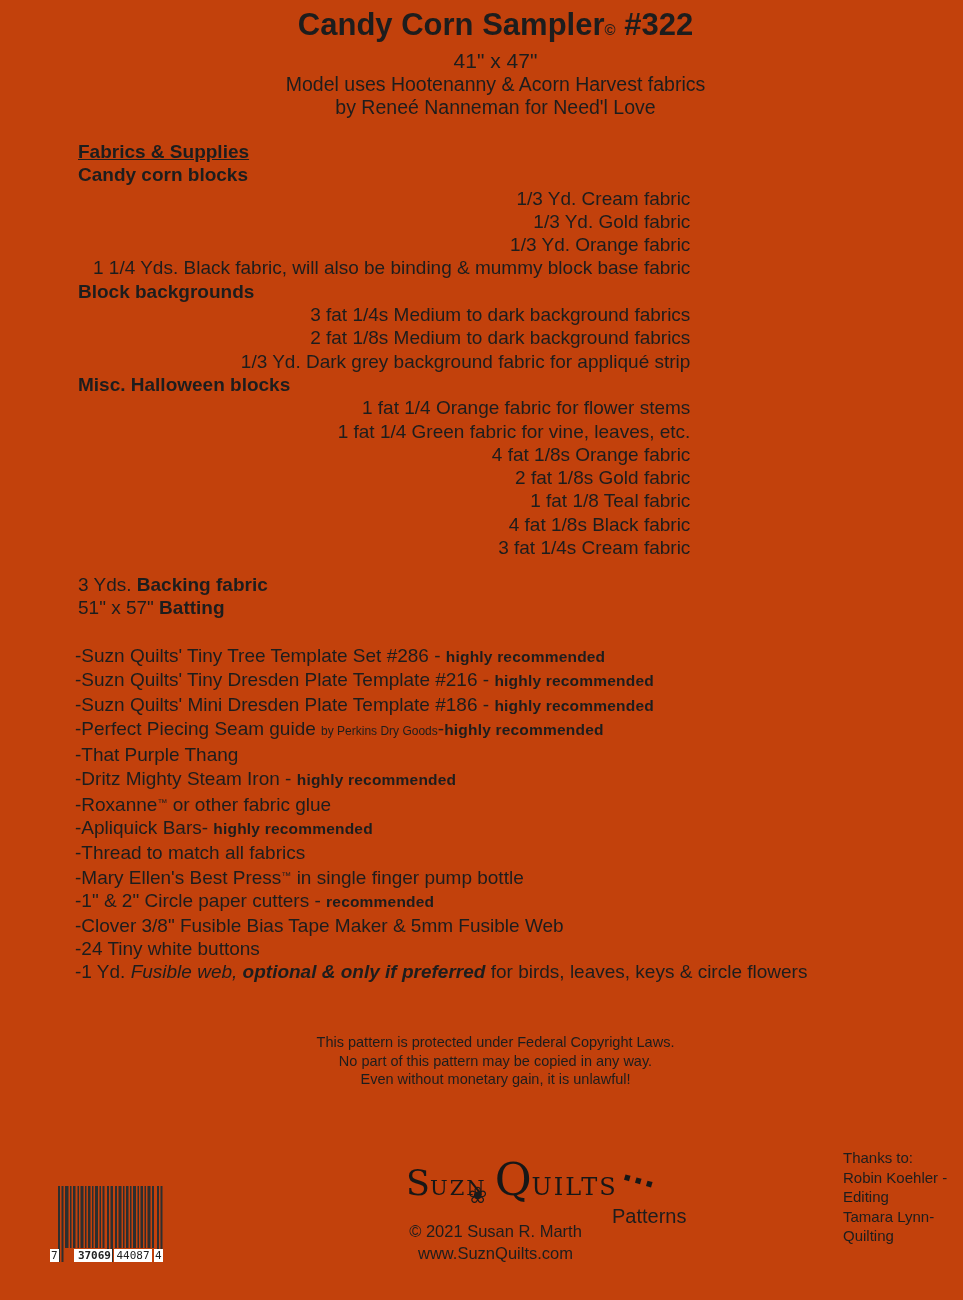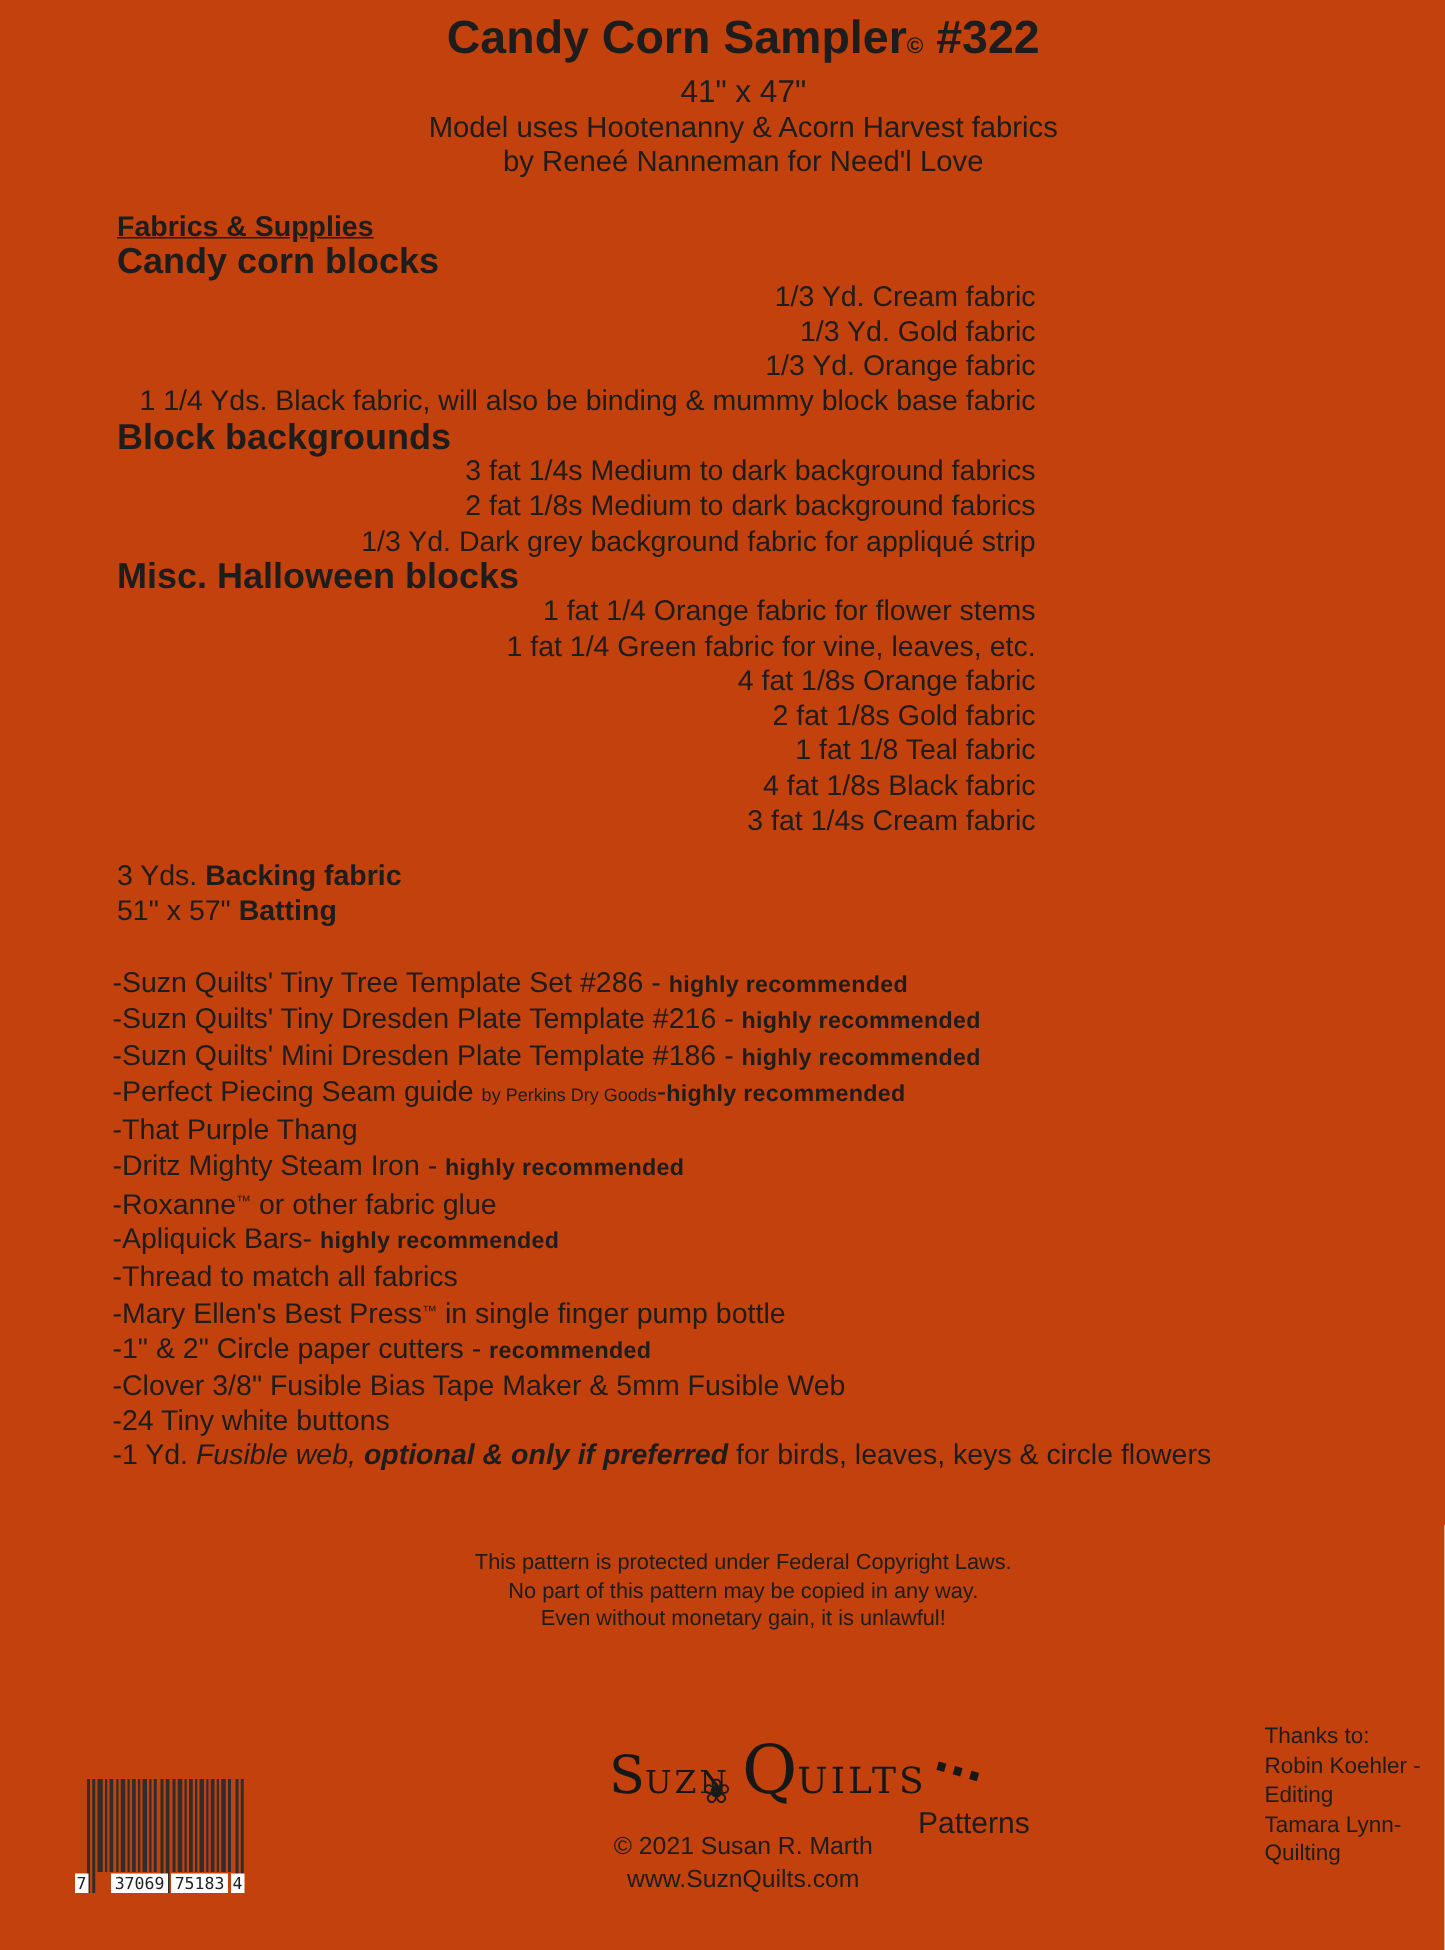--- a/index.html
+++ b/index.html
@@ -12,21 +12,21 @@
   
   .header { position:absolute; top:6px; left:14px; width:963px; text-align:center; }
   .title { margin:0; font-size:31px; font-weight:bold; line-height:38px; letter-spacing:0; }
   .title-copy { font-size:15px; font-weight:bold; }
   .size-line { font-size:21px; line-height:24px; }
   .model-line { font-size:19.5px; line-height:23px; }
 
   
   .fabrics { position:absolute; left:78px; top:140px; }
   .section-heading { font-weight:bold; text-decoration:underline; font-size:19px; line-height:23.3px; }
-  .group-title { font-weight:bold; font-size:24px; line-height:23.3px; }
+  .group-title { font-weight:bold; font-size:19px; line-height:23.3px; }
   .fabric-item { font-size:19px; line-height:23.3px; padding-left:15px;text-align:right; }
 
   
   .yardage { position:absolute; left:78px; top:573px; font-size:19px; line-height:23.3px; }
   .seg-hb { font-weight:bold; }
 
   
   .tools { position:absolute; left:75px; top:644px; font-size:19px; line-height:23.35px; }
   .seg-n  { }
   .seg-sm { font-size:12px; }
@@ -56,21 +56,21 @@
 
   
   .thanks { position:absolute; left:843px; top:1148px; font-size:15px; line-height:19.5px; }
 
   
   .barcode { position:absolute; left:52px; top:1186px; width:120px; height:90px; }
   .barcode svg { position:absolute; left:6px; top:0; }
   .bc-digit { position:absolute; top:63px; font-family:"DejaVu Sans Mono",monospace;
               font-size:11px; color:#222; background:#fff; padding:0 1px; }
   .bc-d1 { left:-2px; }
-  .bc-g1 { left:22px; width:36px; text-align:center; }
+  .bc-g1 { left:22px; width:36px; text-align:right;font-weight:bold; }
   .bc-g2 { left:62px; width:36px; text-align:center; }
   .bc-d2 { left:102px; }
 </style>
 </head>
 <body>
 
 <div class="page">
 
   <header class="header">
     <h1 class="title"><span>Candy Corn Sampler</span><span class="title-copy">©</span> <span>#322</span></h1>
@@ -175,17 +175,17 @@
           <rect x="82.5" y="0" width="2.5" height="62"></rect>
         <rect x="86.5" y="0" width="1.5" height="62"></rect>
           <rect x="89.5" y="0" width="3" height="62"></rect>
         <rect x="94" y="0" width="2" height="62"></rect>
         <rect x="99" y="0" width="2" height="76"></rect>
           <rect x="102.5" y="0" width="2" height="76"></rect>
       </g>
     </svg>
     <span class="bc-digit bc-d1">7</span>
     <span class="bc-digit bc-g1">37069</span>
-    <span class="bc-digit bc-g2">75183</span>
+    <span class="bc-digit bc-g2">44087</span>
     <span class="bc-digit bc-d2">4</span>
   </div>
 
 </div>
 
 </body></html>

